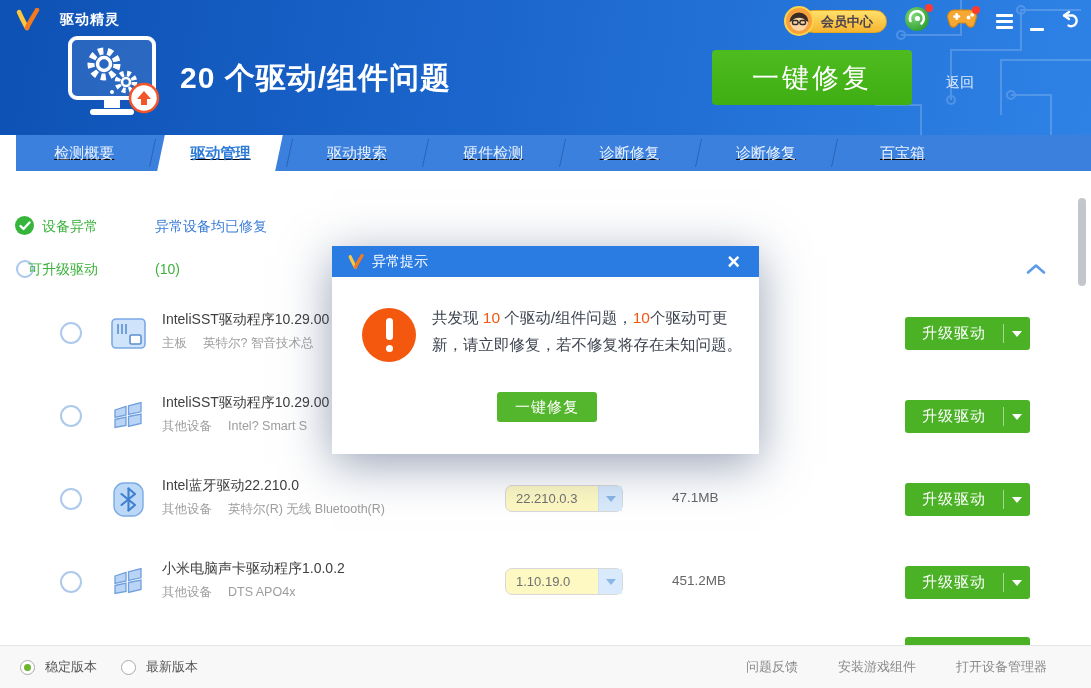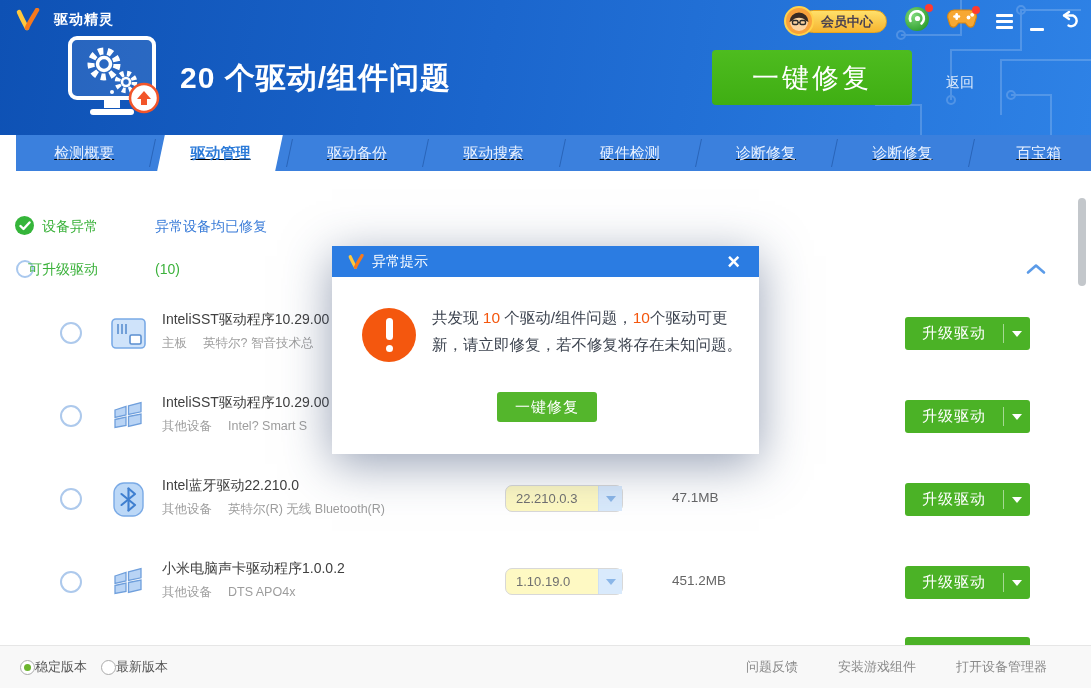--- a/index.html
+++ b/index.html
@@ -7,21 +7,21 @@
   body {
     font-family: "Liberation Sans", "DejaVu Sans", sans-serif;
     position:relative; overflow:hidden; background:#fff;
   }
   .stage { position:absolute; inset:0; width:1091px; height:688px; overflow:hidden; }
 
   
   .banner { position:absolute; top:0; left:0; width:100%; height:135px;
     background:linear-gradient(100deg,#0e51b4 0%, #1b66cd 45%, #2e82e6 100%); overflow:hidden; }
   .circuit { position:absolute; right:0; top:0; height:135px; opacity:.18; }
-  .logo-wrap { position:absolute; left:14px; top:8px; display:flex; align-items:center; gap:14px; }
+  .logo-wrap { position:absolute; left:14px; top:8px; display:flex; align-items:center; gap:20px; }
   .app-name { color:#fff; font-size:14px; font-weight:bold; letter-spacing:1px; }
 
   .tb-right { position:absolute; top:5px; right:10px; display:flex; align-items:center; height:32px;text-align:right; }
   .avatar-badge { display:flex; align-items:center; }
   .avatar { width:30px; height:30px; border-radius:50%; border:2px solid #ffd24a; overflow:hidden;
     background:#f9a13c; z-index:2; }
   .member-pill { height:23px; line-height:22px; margin-left:-13px; padding:0 13px 0 19px;
     background:linear-gradient(#ffe06a,#f6b42f); border:1px solid #e8a51e; border-radius:12px;
     color:#4a4150; font-size:13px; font-weight:bold; }
   .tb-ic { position:relative; margin-left:17px; }
@@ -89,21 +89,21 @@
 
   .partial-btn { position:absolute; left:905px; top:460px; width:125px; height:33px;
     background:#4bb226; border-radius:3px; cursor:pointer; }
 
   .scroll-thumb { position:absolute; right:5px; top:21px; width:8px; height:88px;
     background:#c3c7cb; border-radius:4px; cursor:pointer; }
 
   
   .footer { position:absolute; left:0; bottom:0; width:100%; height:43px; background:#f8f8f8;
     border-top:1px solid #e6e6e6; z-index:50; display:flex; align-items:center; }
-  .f-left { display:flex; align-items:center; margin-left:20px; gap:0; }
+  .f-left { display:flex; align-items:center; margin-left:20px; gap:10px; }
   .radio { width:15px; height:15px; border-radius:50%; border:1px solid #ababab; background:#fff;
     display:flex; align-items:center; justify-content:center; cursor:pointer; }
   .radio.sel::after { content:""; width:7px; height:7px; border-radius:50%; background:#6cb52e; }
   .f-label { font-size:13px; color:#555; margin-right:14px; cursor:pointer; }
   .f-right { margin-left:auto; margin-right:44px; display:flex; gap:40px; }
   .f-link { font-size:13px; color:#8a8a8a; cursor:pointer; }
 
   
   .modal { position:absolute; left:332px; top:246px; width:427px; height:208px; background:#fff;
     box-shadow:0 10px 45px rgba(50,70,110,.5); z-index:60; }
@@ -222,23 +222,20 @@
     <span class="back-link">返回</span>
   </div>
 
   <div class="tabbar">
     <div class="tab">
         <span class="tab-label">检测概要</span>
       </div>
     <div class="tab active">
         <span class="tab-bg"></span>
         <span class="tab-label">驱动管理</span>
-      </div>
-    <div class="tab">
-        <span class="tab-label">驱动备份</span>
       </div>
     <div class="tab">
         <span class="tab-label">驱动搜索</span>
       </div>
     <div class="tab">
         <span class="tab-label">硬件检测</span>
       </div>
     <div class="tab">
         <span class="tab-label">诊断修复</span>
       </div>

